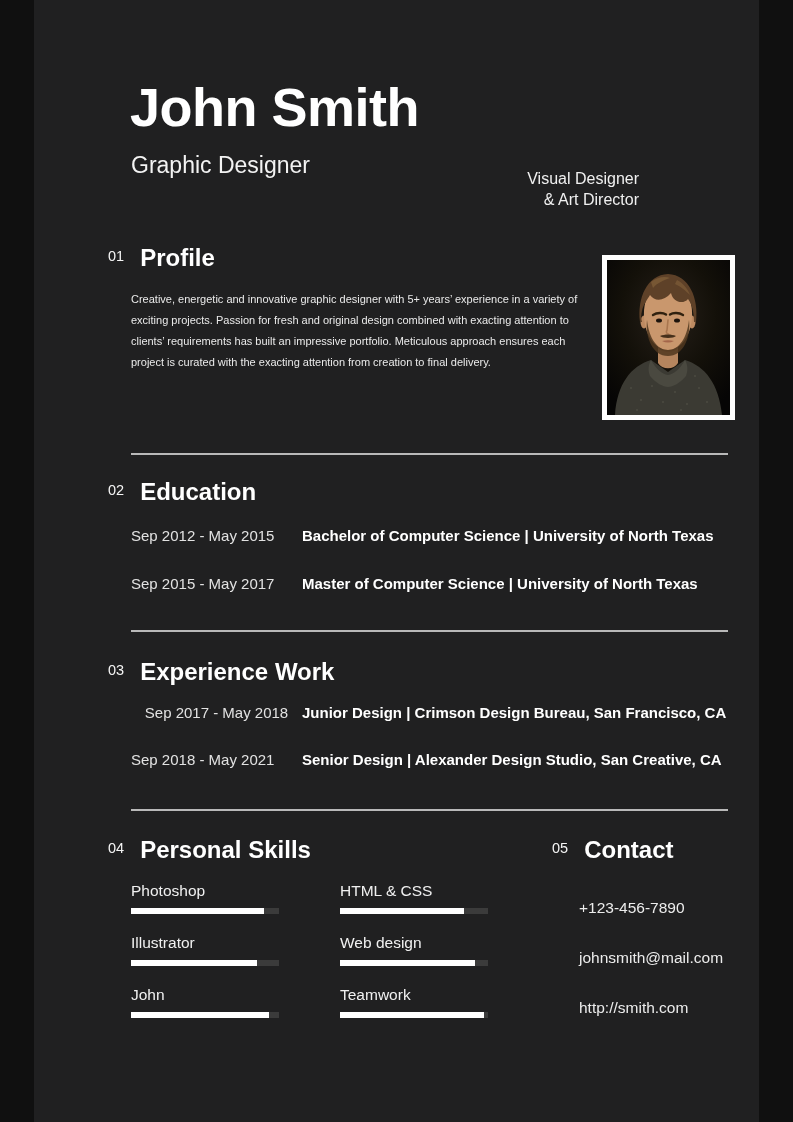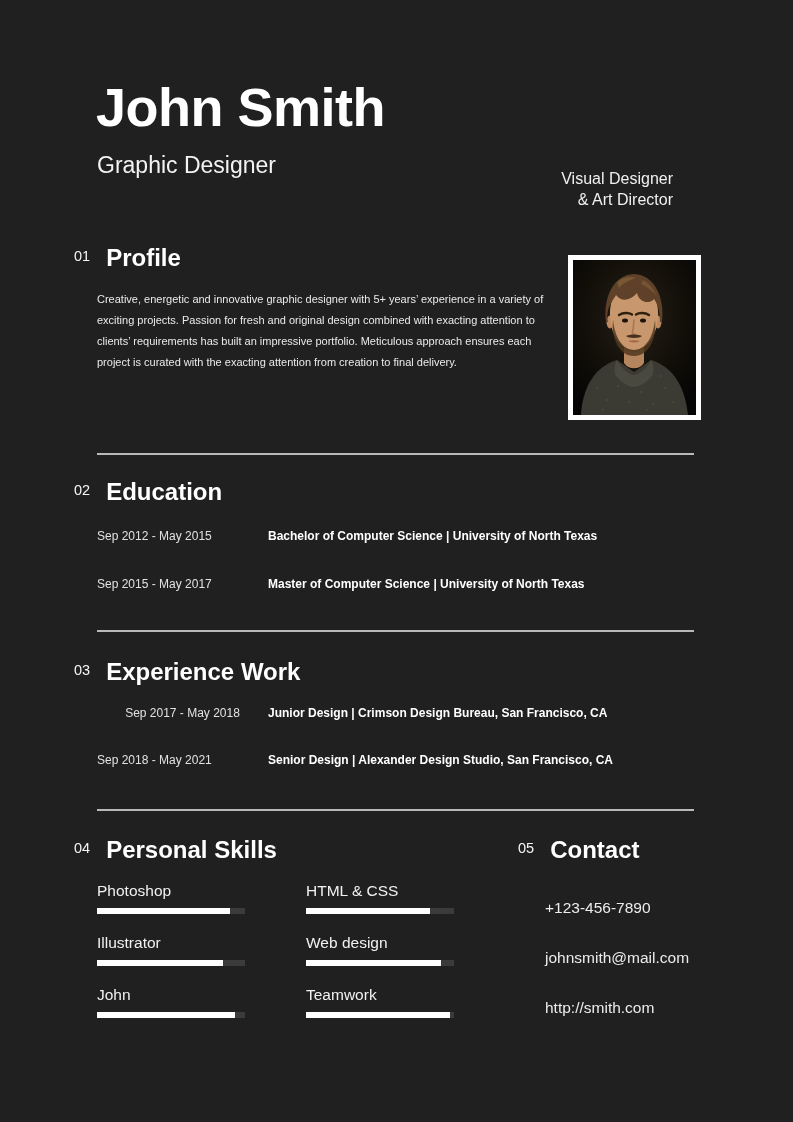--- a/index.html
+++ b/index.html
@@ -1,19 +1,19 @@
 <!DOCTYPE html>
 <html><head>
 <meta charset="utf-8">
 <style>
   * { margin:0; padding:0; box-sizing:border-box; }
   html,body { background:#101010; }
   .page {
     position:relative;
-    width:793px; height:1122px;
+    width:725px; height:1122px;
     margin:0 auto;
     background:#202021;
     font-family:"Liberation Sans", sans-serif;
     color:#ffffff;
     overflow:hidden;
   }
 
   
   .name {
     position:absolute; left:96px; top:78px;
@@ -47,21 +47,21 @@
     background:#0b0a09;
   }
   .photo-frame svg { display:block; }
 
   .divider {
     position:absolute; left:97px; width:597px; height:2px;
     background:#b9b9b9;
   }
 
   
-  .row { position:absolute; left:97px; display:flex; font-size:12px; line-height:18px; }
+  .row { position:absolute; left:97px; display:flex; font-size:15px; line-height:18px; }
   .row .dates { width:171px; flex:0 0 171px; color:#e2e2e2; font-weight:400; }
   .row .desc  { font-weight:700; color:#ffffff; white-space:nowrap; }
 
   
   .skills-grid {
     position:absolute; left:97px; top:882px;
     display:grid; grid-template-columns:148px 148px;
     column-gap:61px; row-gap:20px;
   }
   .skill-label { font-size:15.5px; color:#f1f1f1; margin-bottom:8px; }
@@ -170,21 +170,21 @@
   <div class="sec" style="left:74px; top:659px;">
     <span class="num">03</span>
     <h2>Experience Work</h2>
   </div>
   <div class="row" style="top:704px;text-align:center;">
     <span class="dates">Sep 2017 - May 2018</span>
     <span class="desc">Junior Design | Crimson Design Bureau, San Francisco, CA</span>
   </div>
   <div class="row" style="top:751px;">
     <span class="dates">Sep 2018 - May 2021</span>
-    <span class="desc">Senior Design | Alexander Design Studio, San Francisco, CA</span>
+    <span class="desc">Senior Design | Alexander Design Studio, San Creative, CA</span>
   </div>
 
   <div class="divider" style="top:809px;"></div>
 
   <div class="sec" style="left:74px; top:837px;">
     <span class="num">04</span>
     <h2>Personal Skills</h2>
   </div>
   <div class="skills-grid">
     <div>

